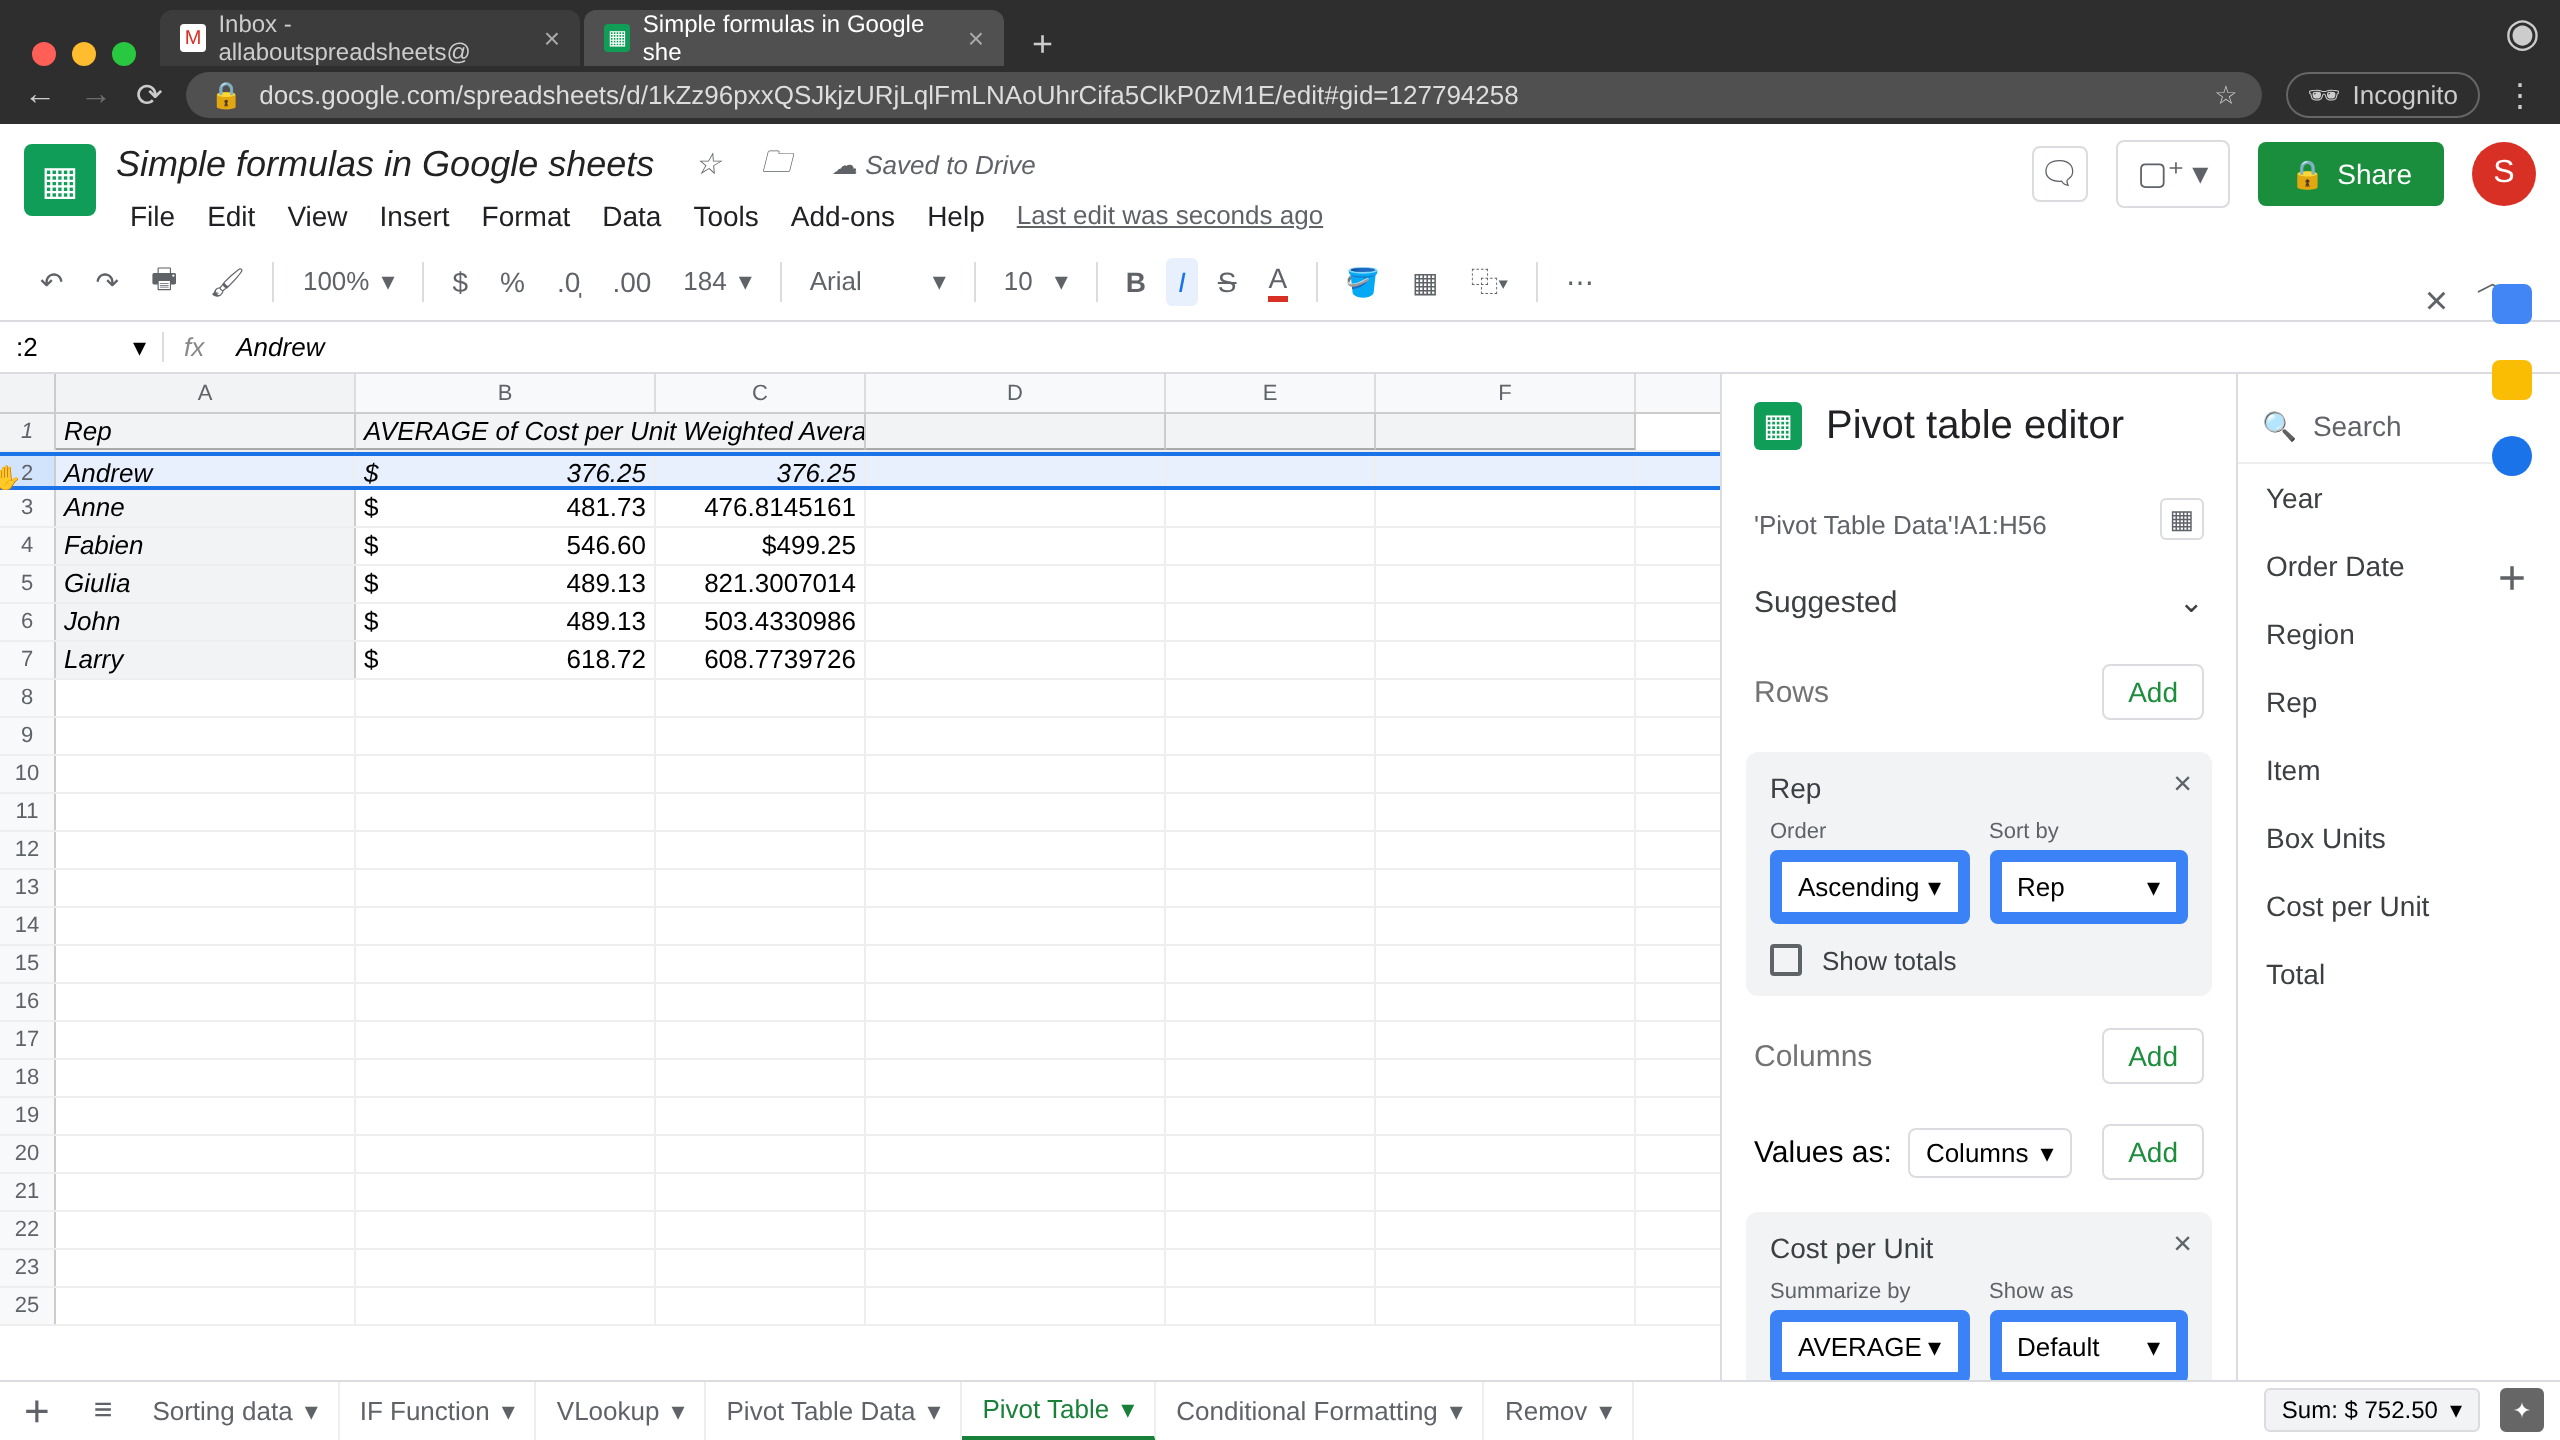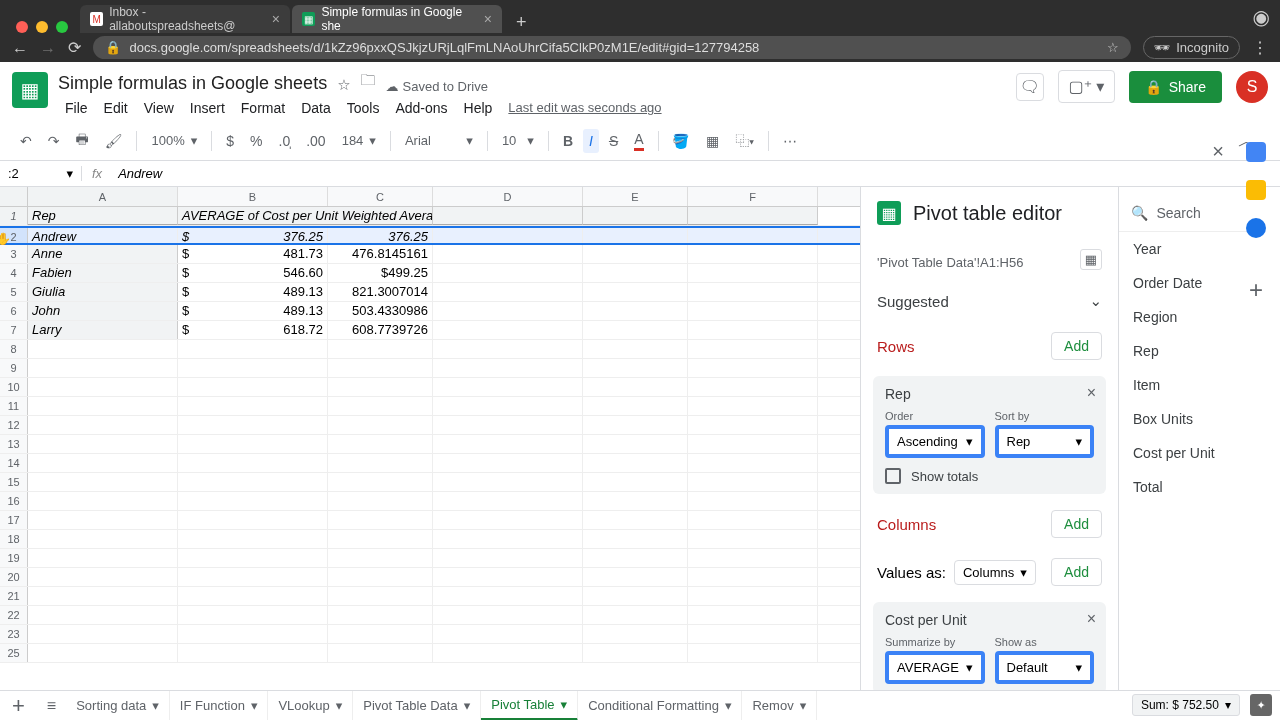--- a/index.html
+++ b/index.html
@@ -21,21 +21,21 @@
 .addr-bar { height: 29px; display: flex; align-items: center; padding: 0 12px; gap: 12px; color: #ccc; }
 .addr-bar .nav-icon { font-size: 16px; }
 .url { flex: 1; background: #505050; border-radius: 14px; padding: 4px 12px; font-size: 13px; display: flex; align-items: center; gap: 8px; }
 .url-text { color: #ddd; flex: 1; }
 .incognito { display: flex; align-items: center; gap: 6px; font-size: 13px; border: 1px solid #666; border-radius: 14px; padding: 3px 10px; }
 
 
 .app-header { display: flex; align-items: flex-start; padding: 8px 12px 0; gap: 10px; border-bottom: 1px solid transparent; }
 .sheets-logo { width: 36px; height: 36px; background: #0f9d58; border-radius: 4px; display: flex; align-items: center; justify-content: center; color: #fff; font-size: 20px; margin-top: 2px; }
 .title-area { flex: 1; }
-.title-row { display: flex; align-items: flex-end; gap: 10px; height: 24px; }
+.title-row { display: flex; align-items: center; gap: 20px; height: 24px; font-style: italic; }
 .doc-title { font-size: 18px; color: #222; }
 .title-icon { color: #5f6368; font-size: 15px; }
 .saved { color: #5f6368; font-size: 13px; display: flex; align-items: center; gap: 4px; }
 .menu-row { display: flex; gap: 2px; margin-top: 2px; }
 .menu-item { font-size: 14px; color: #202124; padding: 4px 7px; cursor: pointer; }
 .last-edit { color: #5f6368; font-size: 13px; text-decoration: underline; padding: 4px 7px; }
 .header-actions { display: flex; align-items: center; gap: 14px; }
 .comment-icon { width: 28px; height: 28px; border: 1px solid #dadce0; border-radius: 4px; display: flex; align-items: center; justify-content: center; color: #5f6368; }
 .meet-btn { border: 1px solid #dadce0; border-radius: 4px; padding: 6px 10px; display: flex; align-items: center; gap: 4px; color: #5f6368; }
 .share-btn { background: #1a8e3d; color: #fff; padding: 8px 16px; border-radius: 4px; font-size: 14px; font-weight: 500; display: flex; align-items: center; gap: 6px; }
@@ -88,29 +88,29 @@
 .pivot-panel { width: 420px; border-left: 1px solid #dadce0; display: flex; }
 .pivot-left { width: 258px; border-right: 1px solid #dadce0; overflow: hidden; }
 .pivot-header { display: flex; align-items: center; gap: 12px; padding: 14px 16px; }
 .pivot-header-icon { width: 24px; height: 24px; background: #0f9d58; border-radius: 3px; display: flex; align-items: center; justify-content: center; color: #fff; }
 .pivot-title { font-size: 20px; font-weight: 400; color: #202124; }
 .range-row { display: flex; align-items: flex-end; padding: 10px 16px; gap: 26px; }
 .range-val { flex: 1; font-size: 13px; color: #5f6368; }
 .range-icon { color: #5f6368; border: 1px solid #dadce0; border-radius: 3px; padding: 2px 4px; font-size: 13px; }
 .section-toggle { padding: 12px 16px; font-size: 15px; font-weight: 500; color: #3c4043; display: flex; justify-content: space-between; align-items: center; }
 .section-head { display: flex; justify-content: space-between; align-items: center; padding: 10px 16px; }
-.section-title { font-size: 15px; font-weight: 500; color: #b91c1c; }
+.section-title { font-size: 15px; font-weight: 500; color: #737373; }
 .add-btn { border: 1px solid #dadce0; border-radius: 4px; padding: 5px 12px; font-size: 14px; color: #1e8e3e; font-weight: 500; }
 .card { background: #f1f3f4; border-radius: 6px; margin: 6px 12px; padding: 10px 12px; position: relative; }
 .card-title { font-size: 14px; font-weight: 500; color: #3c4043; }
 .card-close { position: absolute; right: 10px; top: 8px; font-size: 16px; color: #5f6368; }
 .card-row { display: flex; gap: 10px; margin-top: 8px; }
 .card-field { flex: 1; }
 .card-label { font-size: 11px; color: #5f6368; margin-bottom: 3px; }
-.card-select { border: 4px solid #3b82f6; background: #fff; border-radius: 4px; padding: 5px 8px; font-size: 13px; display: flex; justify-content: space-between; align-items: center; }
+.card-select { border: 6px solid #3b82f6; background: #fff; border-radius: 4px; padding: 5px 8px; font-size: 13px; display: flex; justify-content: space-between; align-items: center; }
 .checkbox-row { display: flex; align-items: center; gap: 10px; margin-top: 10px; font-size: 13px; color: #3c4043; }
 .checkbox { width: 16px; height: 16px; border: 2px solid #5f6368; border-radius: 2px; }
 .values-head { display: flex; align-items: center; gap: 8px; padding: 10px 16px; justify-content: space-between; }
 .values-label { font-size: 15px; font-weight: 500; }
 .values-select { border: 1px solid #dadce0; border-radius: 4px; padding: 4px 8px; font-size: 13px; display: flex; align-items: center; gap: 6px; }
 
 .pivot-right { width: 142px; padding: 8px 0; }
 .search-row { display: flex; align-items: center; gap: 8px; padding: 10px 12px; border-bottom: 1px solid #eee; color: #5f6368; font-size: 14px; }
 .field-item { padding: 9px 14px; font-size: 14px; color: #3c4043; }
 

